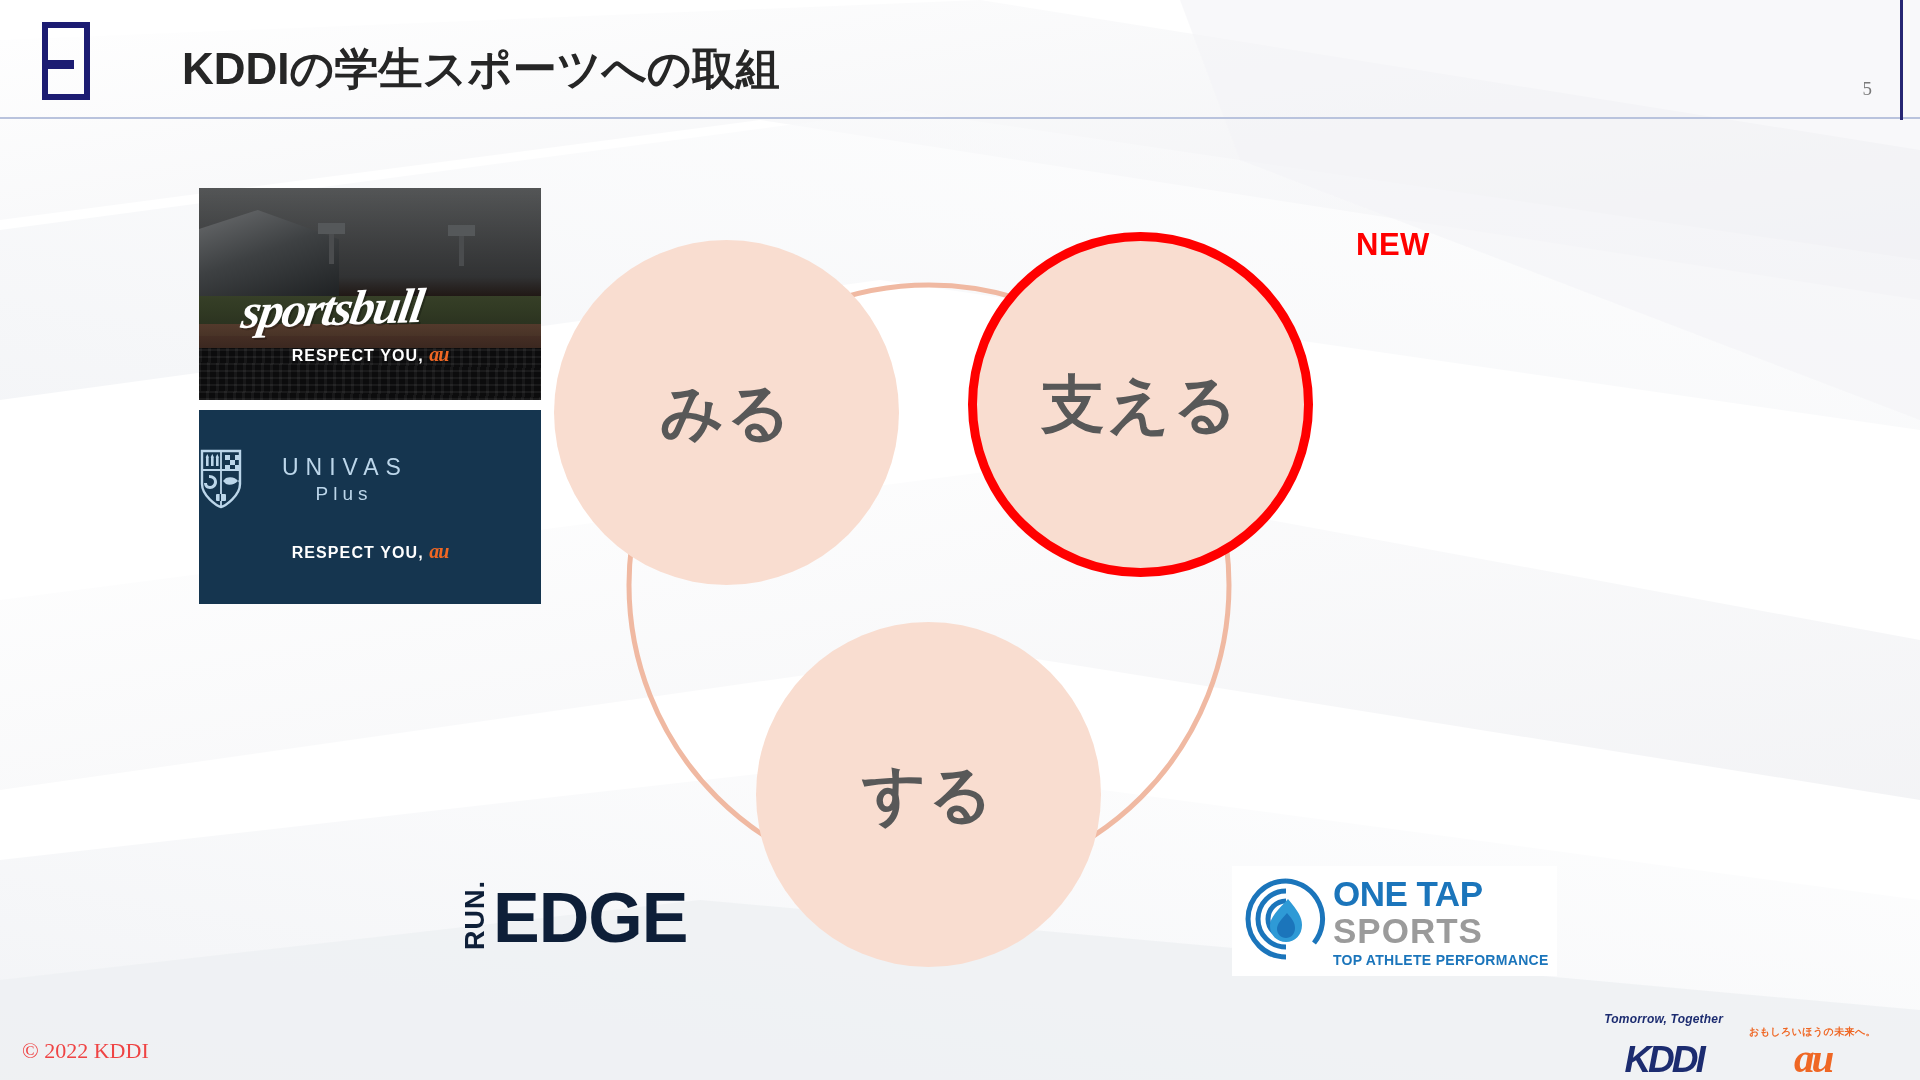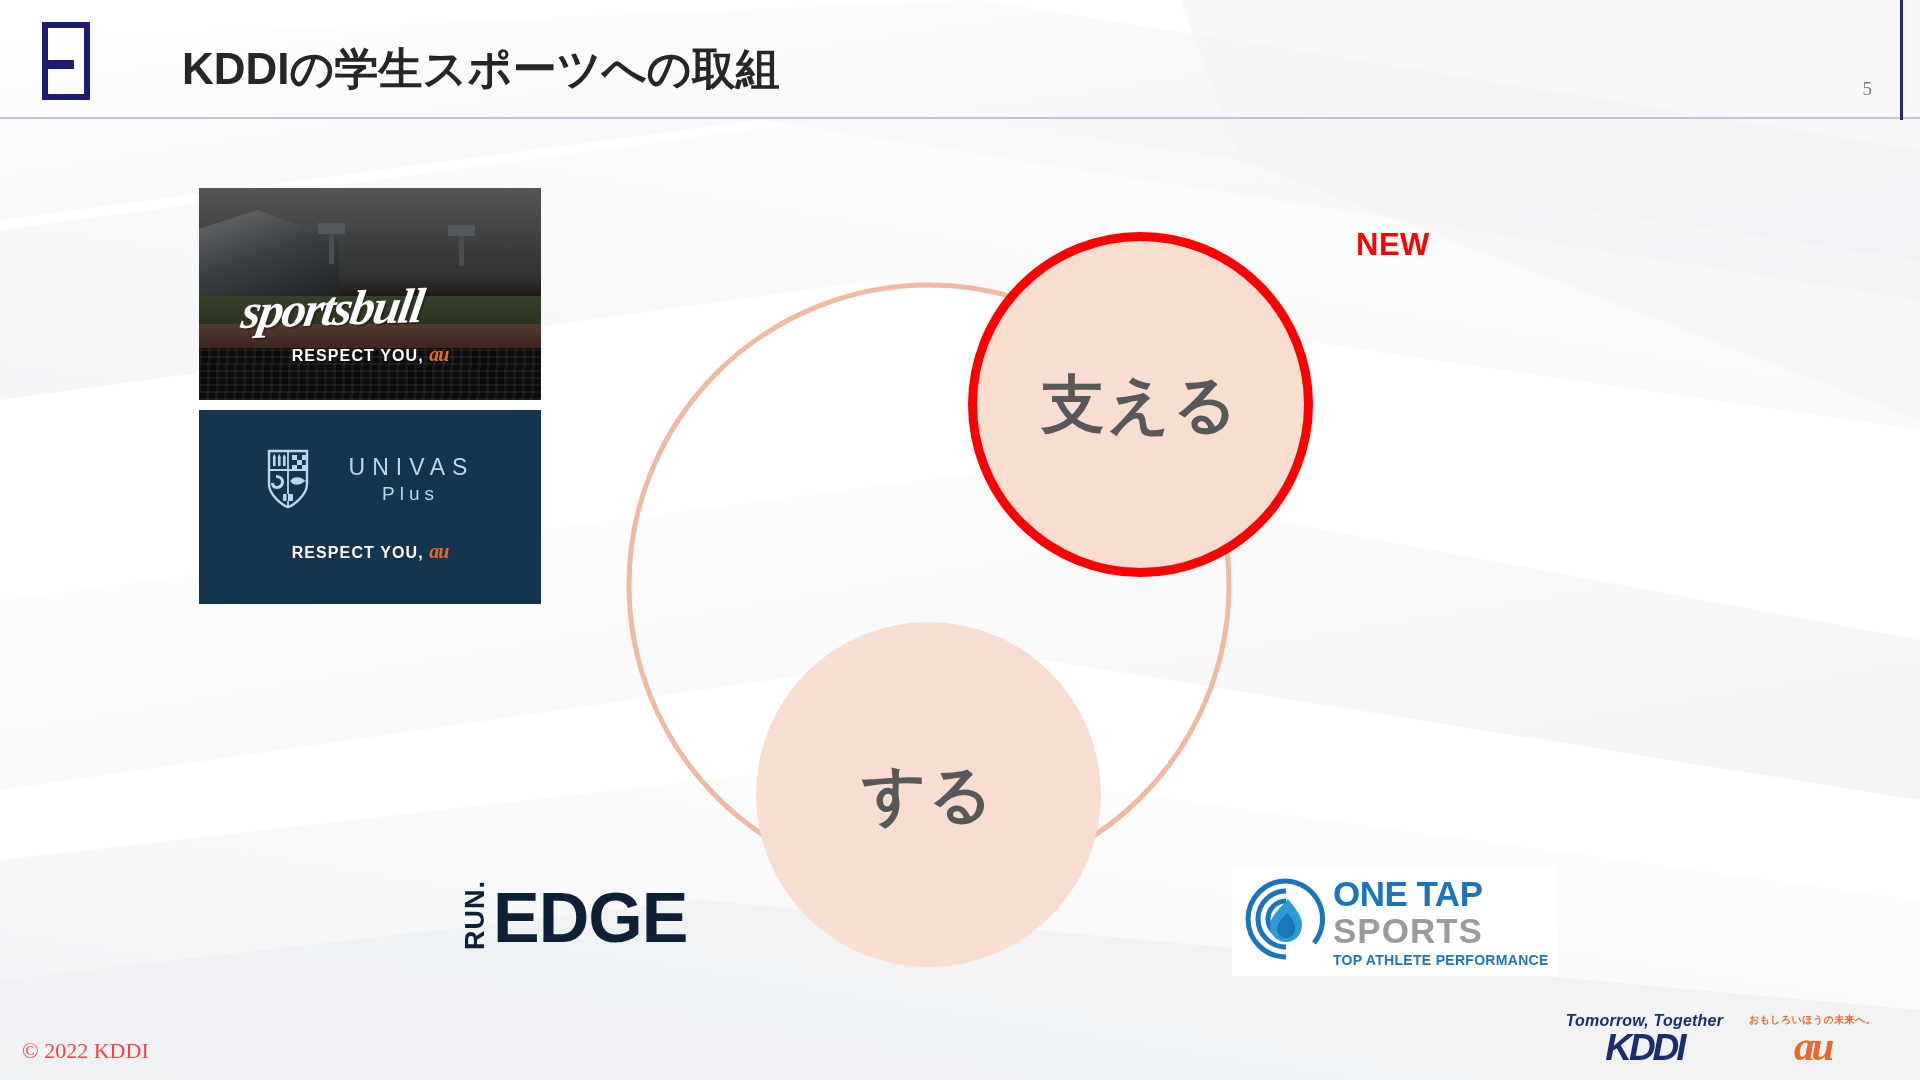--- a/index.html
+++ b/index.html
@@ -192,21 +192,20 @@
     height: 194px;
     margin-top: 10px;
     background: #15354f;
   }
   .univas-row {
     position: absolute;
     left: 0; top: 38px;
     width: 342px;
     display: flex;
     align-items: center;
-    justify-content: center;
     gap: 24px;
   }
   .crest {
     position: relative;
     width: 52px;
     height: 62px;
   }
   .univas-wordmark {
     display: flex;
     flex-direction: column;
@@ -379,22 +378,22 @@
   .brand-bar {
     position: absolute;
     right: 44px;
     top: 1012px;
     display: flex;
     align-items: flex-end;
     gap: 26px;
   }
   .brand-block { display: flex; flex-direction: column; align-items: center; }
   .brand-tag-kddi {
-    font-size: 16px; font-weight: bold; font-style: italic;
-    color: #1c2c70; letter-spacing: .2px; margin-bottom: 1px;
+    font-size: 12px; font-weight: bold; font-style: italic;
+    color: #1c2c70; letter-spacing: .2px; margin-bottom: 17px;
   }
   .brand-kddi {
     font-size: 37px; font-weight: bold; font-style: italic;
     color: #1c2c70; letter-spacing: -3px; line-height: .9;
   }
   .brand-tag-au {
     font-size: 10px; font-weight: bold;
     color: #ef6724; letter-spacing: .4px; margin-bottom: 2px;
   }
   .brand-au {
@@ -490,20 +489,23 @@
         <span class="au-mark">au</span>
       </div>
     </div>
   </div>
 
   <div class="diagram">
     <svg width="900" height="800" viewBox="0 0 900 800" aria-hidden="true">
       <circle cx="384" cy="375" r="300" fill="none" stroke="#f0b9a2" stroke-width="5"></circle>
     </svg>
 
+    <div class="bubble bubble-miru">
+      <span>みる</span>
+    </div>
     <div class="bubble bubble-suru">
       <span>する</span>
     </div>
     <div class="bubble bubble-sasaeru">
       <span>支える</span>
     </div>
   </div>
 
   <div class="new-badge">NEW</div>
 

